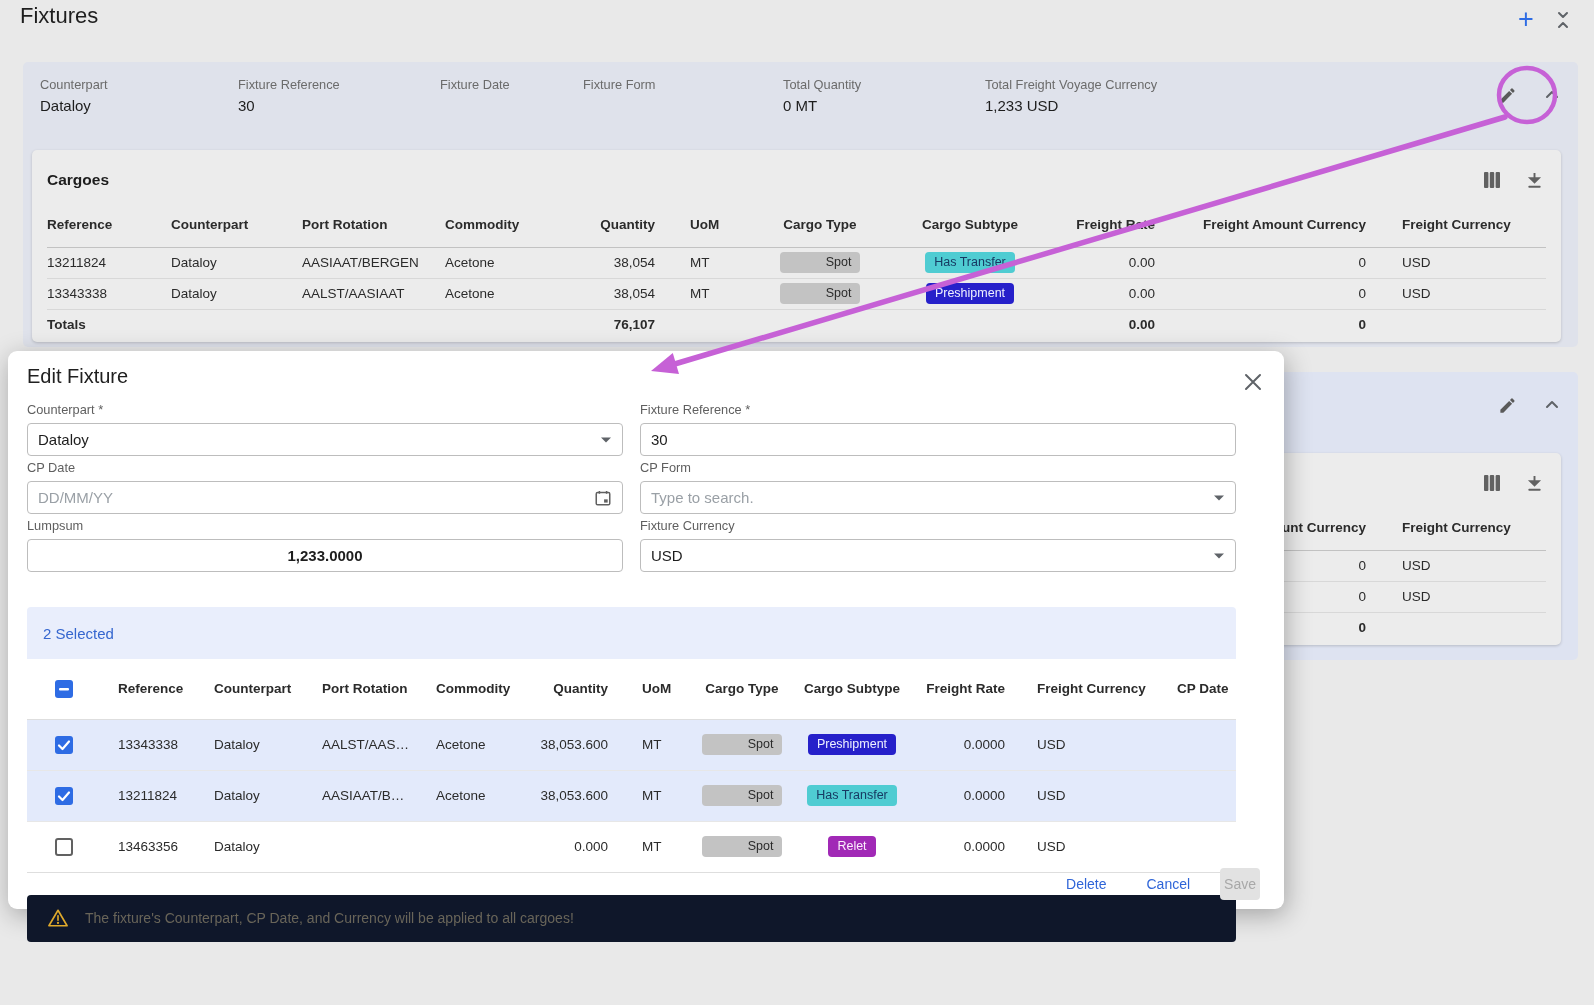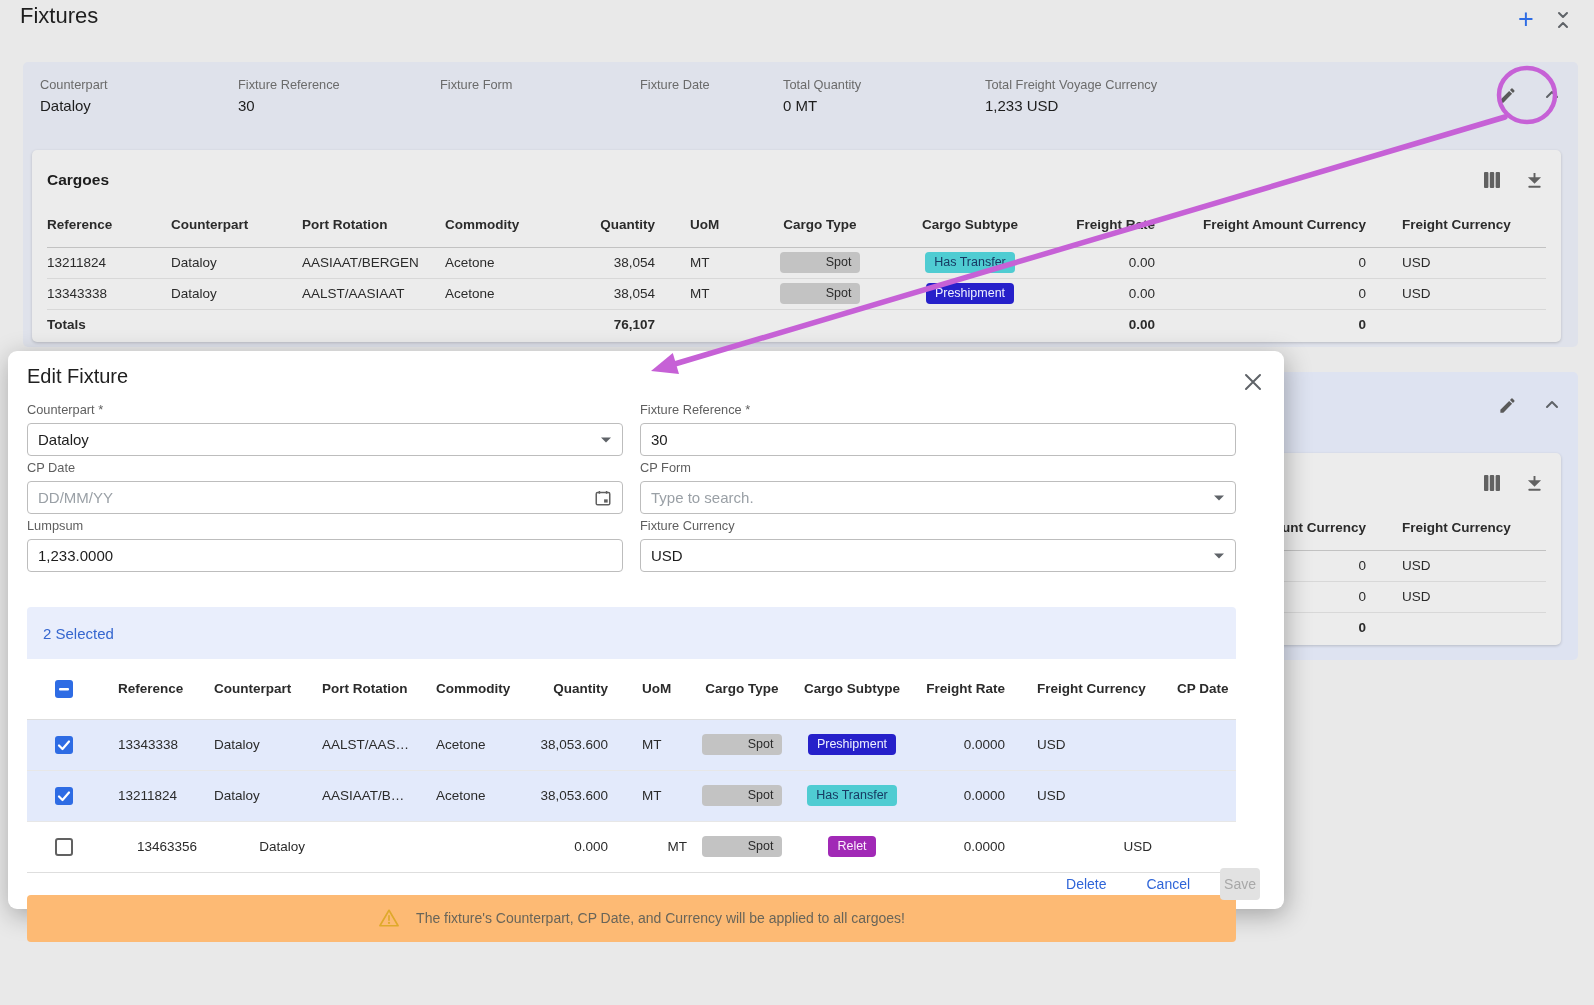--- a/index.html
+++ b/index.html
@@ -51,37 +51,37 @@
   .modal-close { position:absolute; right:20px; top:20px; width:22px; height:22px; cursor:pointer; }
 
   .form-grid { margin-top:10px; width:1210px; display:flex; flex-wrap:wrap; column-gap:17px; }
   .form-col { width:596px; }
   .f-row { margin-bottom:4px; }
   .f-label { font-size:12.8px; color:#5f5f5f; margin-bottom:6px; margin-top:4px; }
   .ctrl { position:relative; height:33px; border:1px solid #bdbdbd; border-radius:4px; background:#fff; display:flex; align-items:center; padding:0 10px; font-size:15px; color:#1d1d1d; }
   .ctrl input { border:none; outline:none; width:100%; font:inherit; color:#1d1d1d; background:transparent; }
   .ctrl input::placeholder { color:#9aa0a6; }
   .ctrl .caret { margin-left:auto; flex:0 0 auto; }
-  .ctrl.num input { text-align:left; }
+  .ctrl.num input { text-align:center;font-weight:bold; }
 
   .sel-panel { margin-top:31px; width:1209px; }
   .sel-bar { height:52px; background:#e9eefc; border-radius:4px 4px 0 0; display:flex; align-items:center; padding-left:16px; font-size:15px; color:#3566cf; }
   table.mtable { width:1209px; border-collapse:collapse; table-layout:fixed; font-size:13.5px; }
   table.mtable th { height:60px; font-weight:700; text-align:left; vertical-align:middle; border-bottom:1px solid #dedede; color:#2b2b2b; }
   table.mtable td { height:51px; vertical-align:middle; border-bottom:1px solid #e7e7e7; color:#2b2b2b; }
-  table.mtable tr:last-child td { border-bottom:1px solid #dedede;text-align:right; }
+  table.mtable tr:last-child td { border-bottom:1px solid #dedede; }
   tr.sel { background:#e3eafb; }
   .cbx { display:block; margin:0 auto; width:18px; height:18px; cursor:pointer; }
   .pad17 { padding-left:17px; }
   .pl32 { padding-left:32px; }
   .pl25 { padding-left:25px; }
   .pr7 { padding-right:7px; }
   .pr2 { padding-right:2px; }
 
-  .warning { margin-top:22px; width:1209px; height:47px; background:#fdba74; border-radius:4px; display:flex; align-items:center; padding-left:20px;justify-content:center; }
+  .warning { margin-top:22px; width:1209px; height:47px; background:#0f172a; border-radius:4px; display:flex; align-items:center; padding-left:20px; }
   .warning-text { font-size:14px; color:#696559; margin-left:16px; }
 
   .modal-footer { position:absolute; right:24px; bottom:9px; display:flex; align-items:center; gap:20px; }
   .txt-btn { font-size:14px; font-weight:500; color:#2f65d8; background:none; border:none; padding:8px 10px; cursor:pointer; font-family:inherit; }
   .save-btn { font-size:14px; font-weight:500; color:#a8a8a8; background:#e2e2e2; border:none; border-radius:4px; padding:8px 4px; font-family:inherit; }
 
   
   .annotation { position:absolute; left:0; top:0; z-index:20; pointer-events:none; }
 </style>
 </head>
@@ -101,26 +101,26 @@
 <section class="fixture-card" id="card1">
   <div class="summary-row">
     <div class="sum-field w1">
         <span class="sum-label">Counterpart</span>
         <span class="sum-value">Dataloy</span>
       </div>
     <div class="sum-field w2">
         <span class="sum-label">Fixture Reference</span>
         <span class="sum-value">30</span>
       </div>
+    <div class="sum-field w3">
+        <span class="sum-label">Fixture Date</span>
+        <span class="sum-value"></span>
+      </div>
     <div class="sum-field w4">
         <span class="sum-label">Fixture Form</span>
-        <span class="sum-value"></span>
-      </div>
-    <div class="sum-field w3">
-        <span class="sum-label">Fixture Date</span>
         <span class="sum-value"></span>
       </div>
     <div class="sum-field w5">
         <span class="sum-label">Total Quantity</span>
         <span class="sum-value">0 MT</span>
       </div>
     <div class="sum-field w6">
         <span class="sum-label">Total Freight Voyage Currency</span>
         <span class="sum-value">1,233 USD</span>
       </div>

